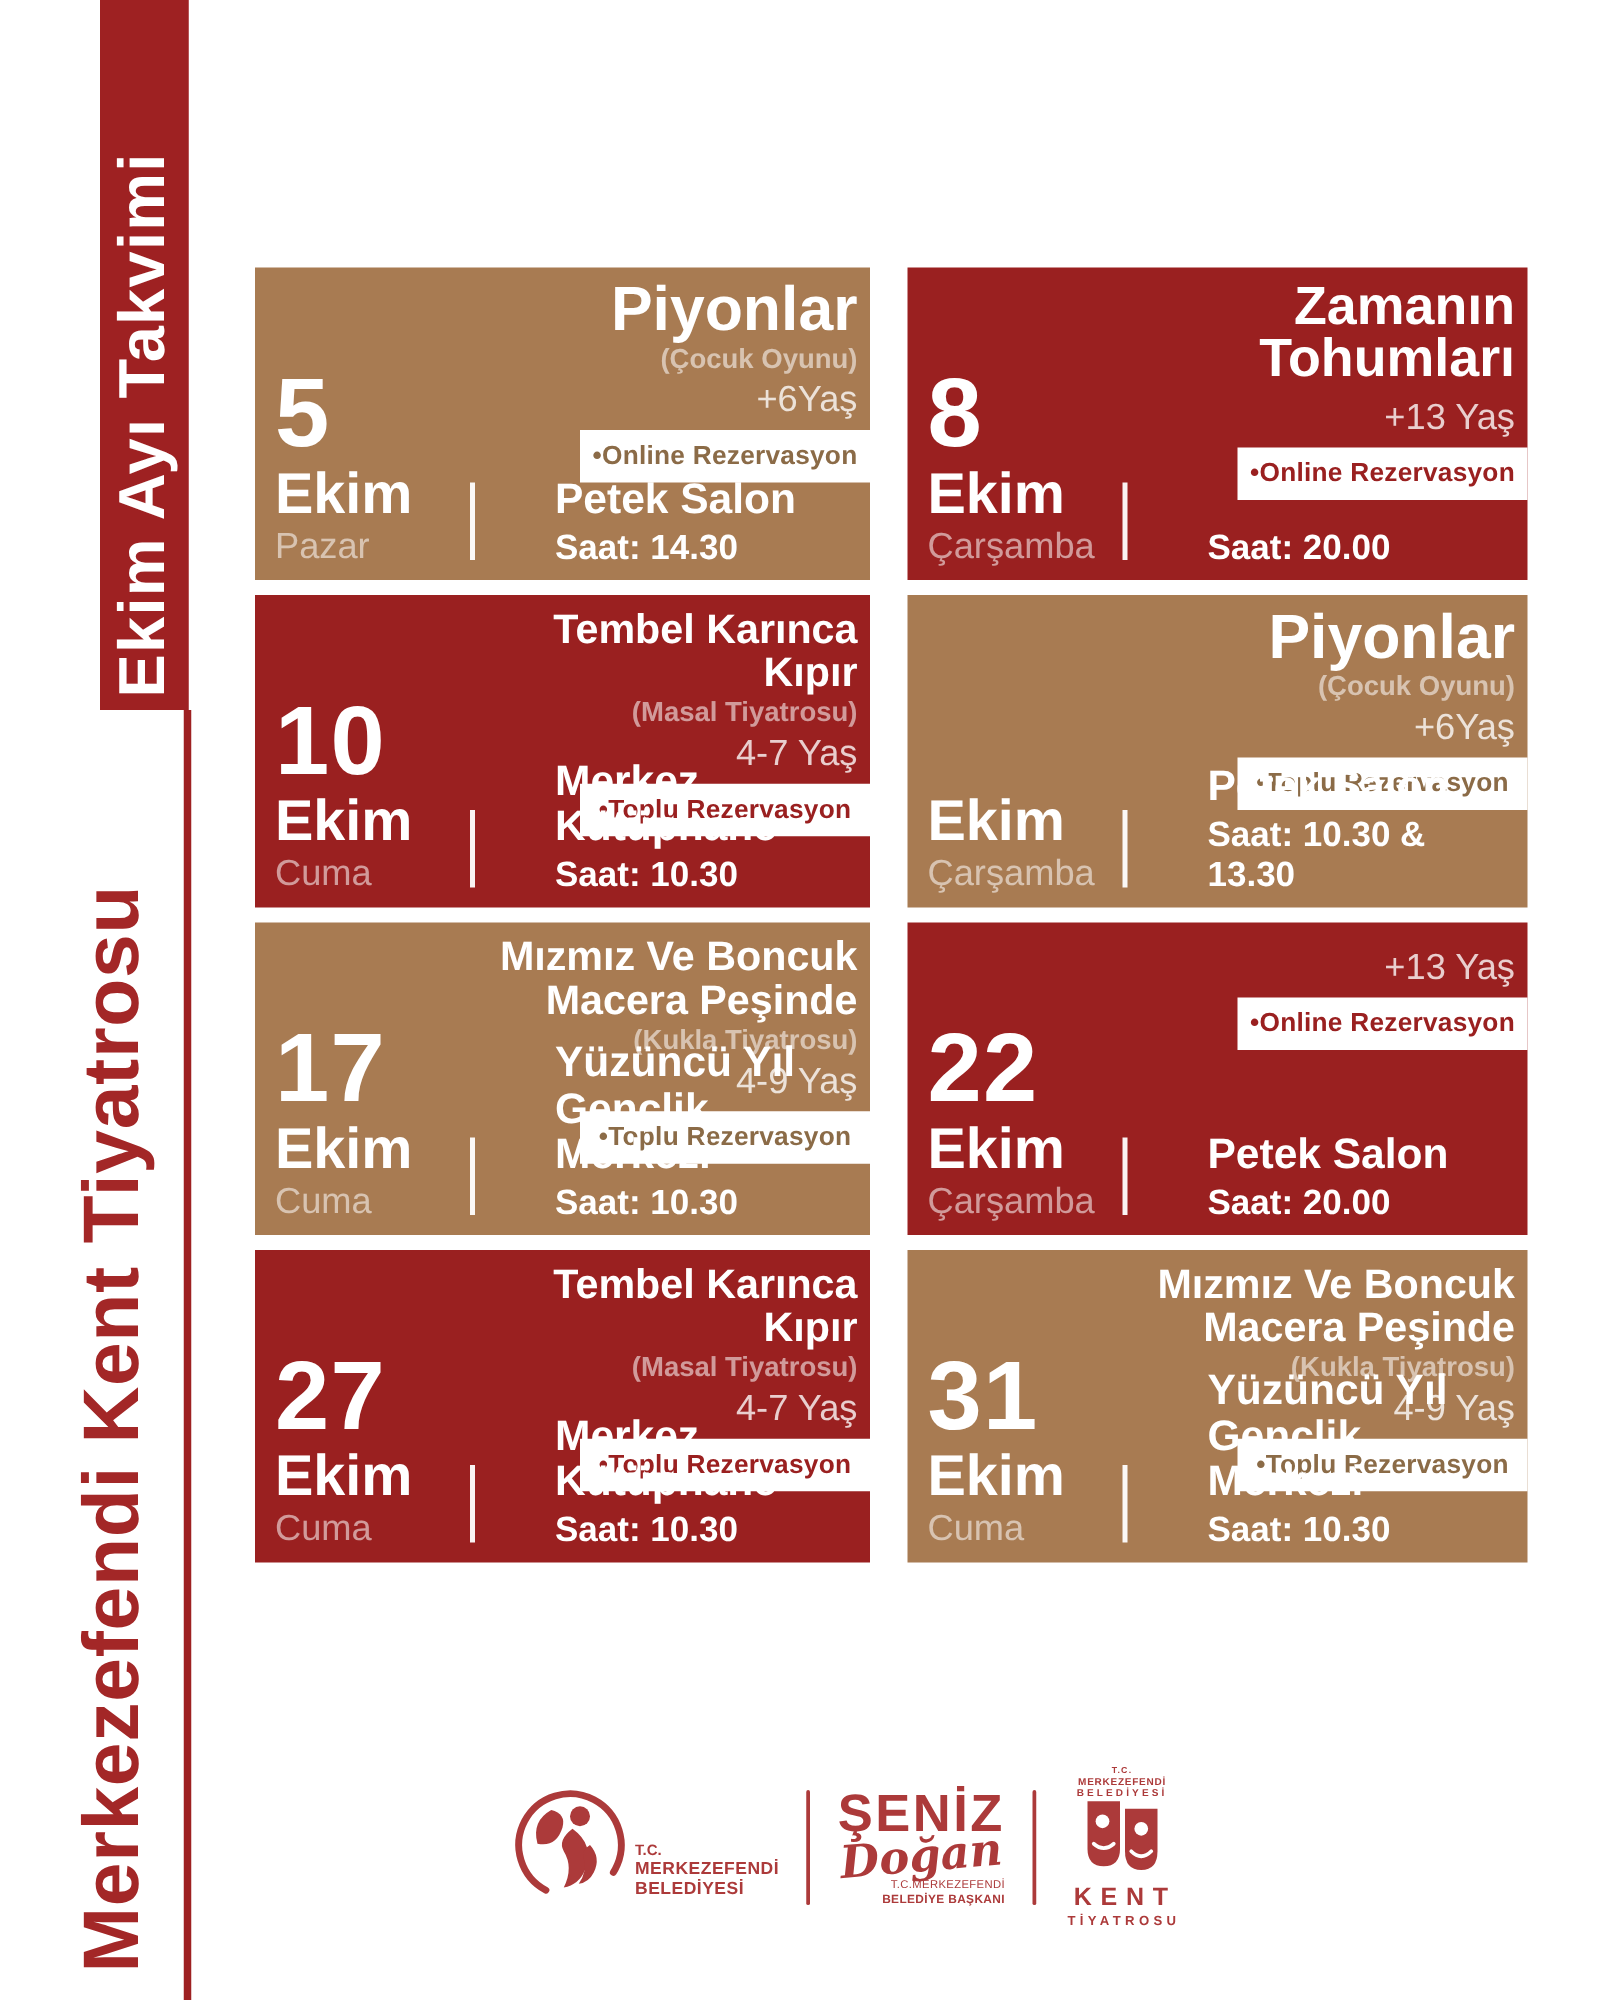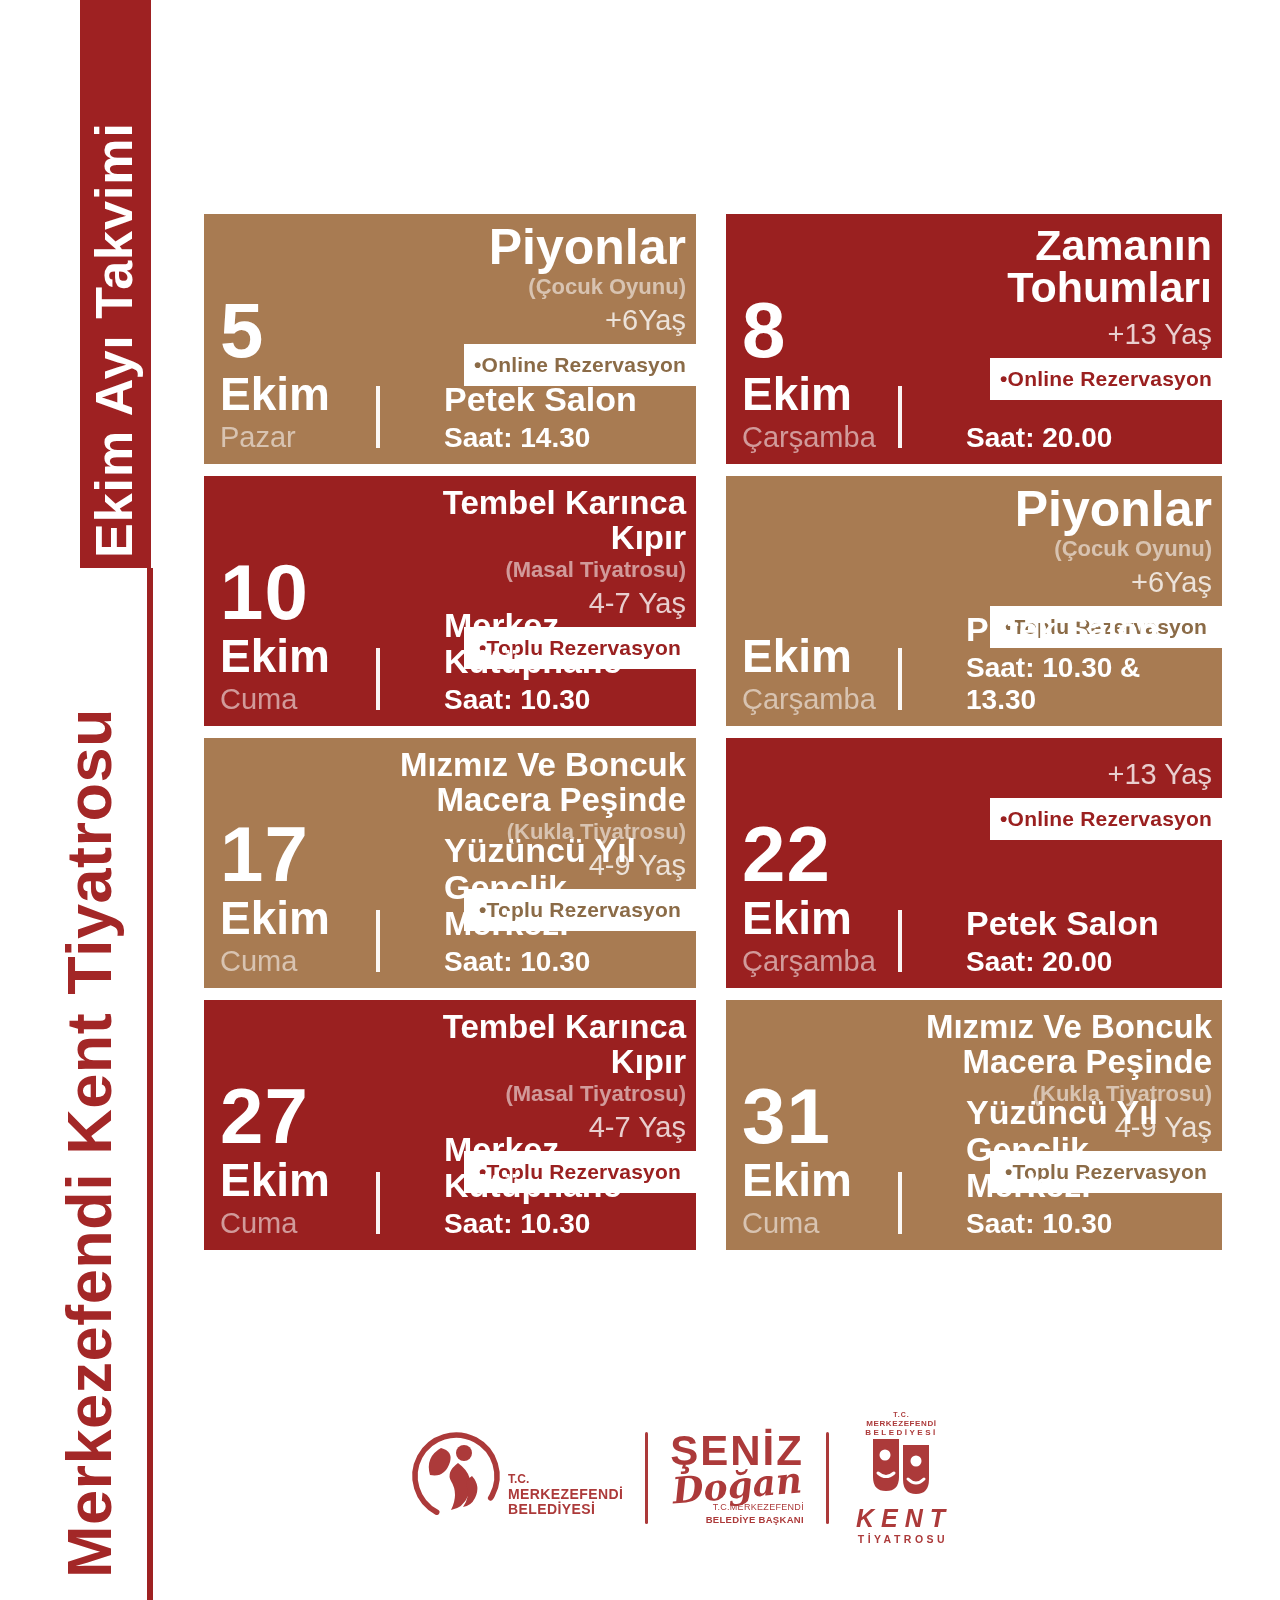--- a/index.html
+++ b/index.html
@@ -47,21 +47,21 @@
   .mayor{display:flex;flex-direction:column;align-items:center;width:170px;}
   .mayor .first{font-size:42px;font-weight:800;letter-spacing:2px;line-height:1.0;}
   .mayor .last{font-family:"DejaVu Serif","Liberation Serif",serif;font-style:italic;font-weight:bold;font-size:36px;margin-top:-8px;transform:rotate(-5deg);}
   .mayor .small{align-self:flex-end;margin-top:-4px;text-align:left;line-height:1.3;}
   .mayor .small .org{font-size:9px;letter-spacing:0.3px;text-align:right;}
   .mayor .small .role{font-size:9.5px;font-weight:800;letter-spacing:0.3px;text-align:center;}
   .kent{display:flex;flex-direction:column;align-items:center;line-height:1.15;}
   .kent .tiny1{font-size:7px;font-weight:700;letter-spacing:1px;}
   .kent .tiny2{font-size:8px;font-weight:800;letter-spacing:0.6px;}
   .kent .tiny3{font-size:8px;font-weight:700;letter-spacing:2.5px;}
-  .kent .name1{font-size:25px;font-weight:800;letter-spacing:7px;margin-top:2px;padding-left:5px;font-style:italic;}
+  .kent .name1{font-size:20px;font-weight:800;letter-spacing:7px;margin-top:2px;padding-left:5px;}
   .kent .name2{font-size:10.5px;font-weight:600;letter-spacing:3.5px;margin-top:1px;padding-left:3px;}
 </style>
 </head>
 <body>
 
 <div class="banner-box">
 </div>
 <span class="vtext banner-text">Ekim Ayı Takvimi</span>
 <div class="side-line"></div>
 <span class="vtext side-title">Merkezefendi Kent Tiyatrosu</span>

